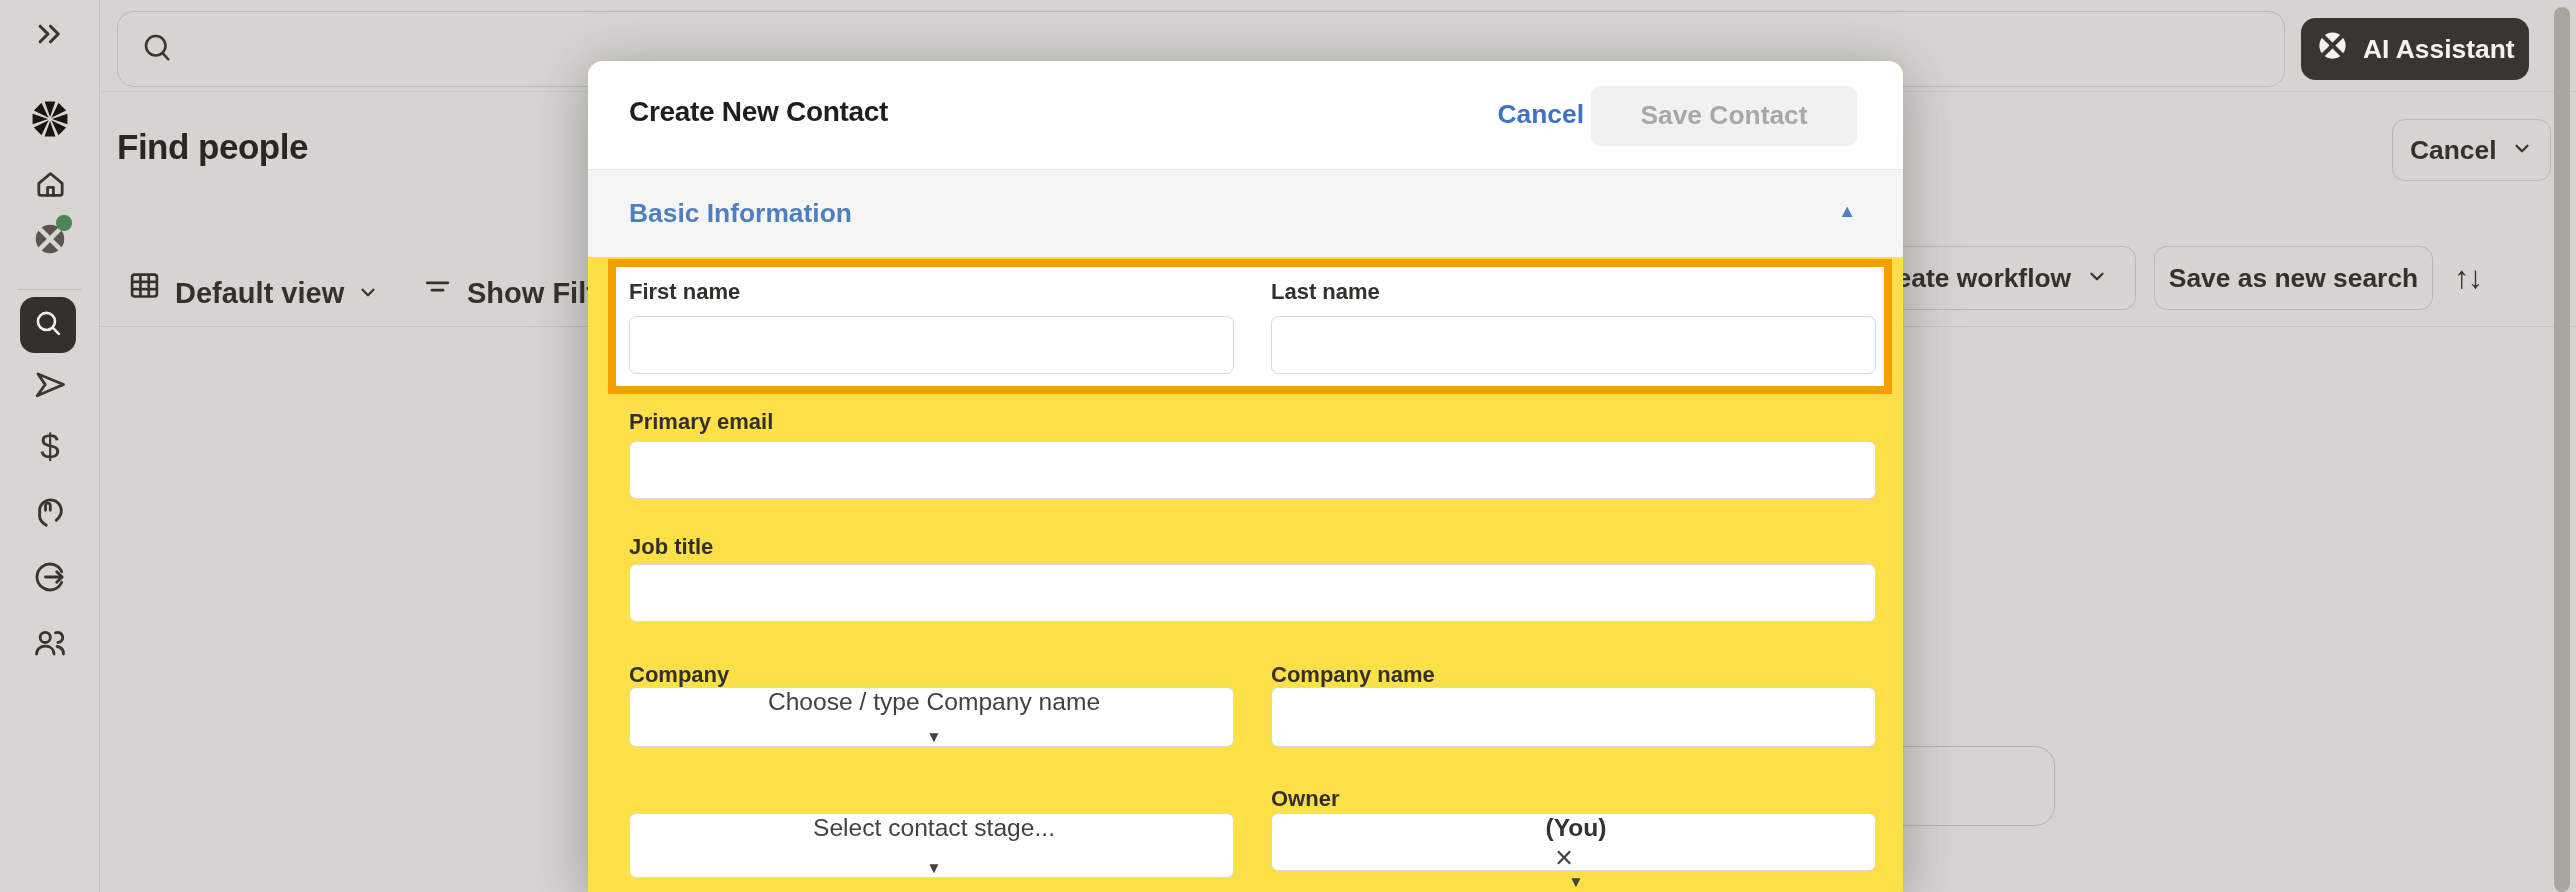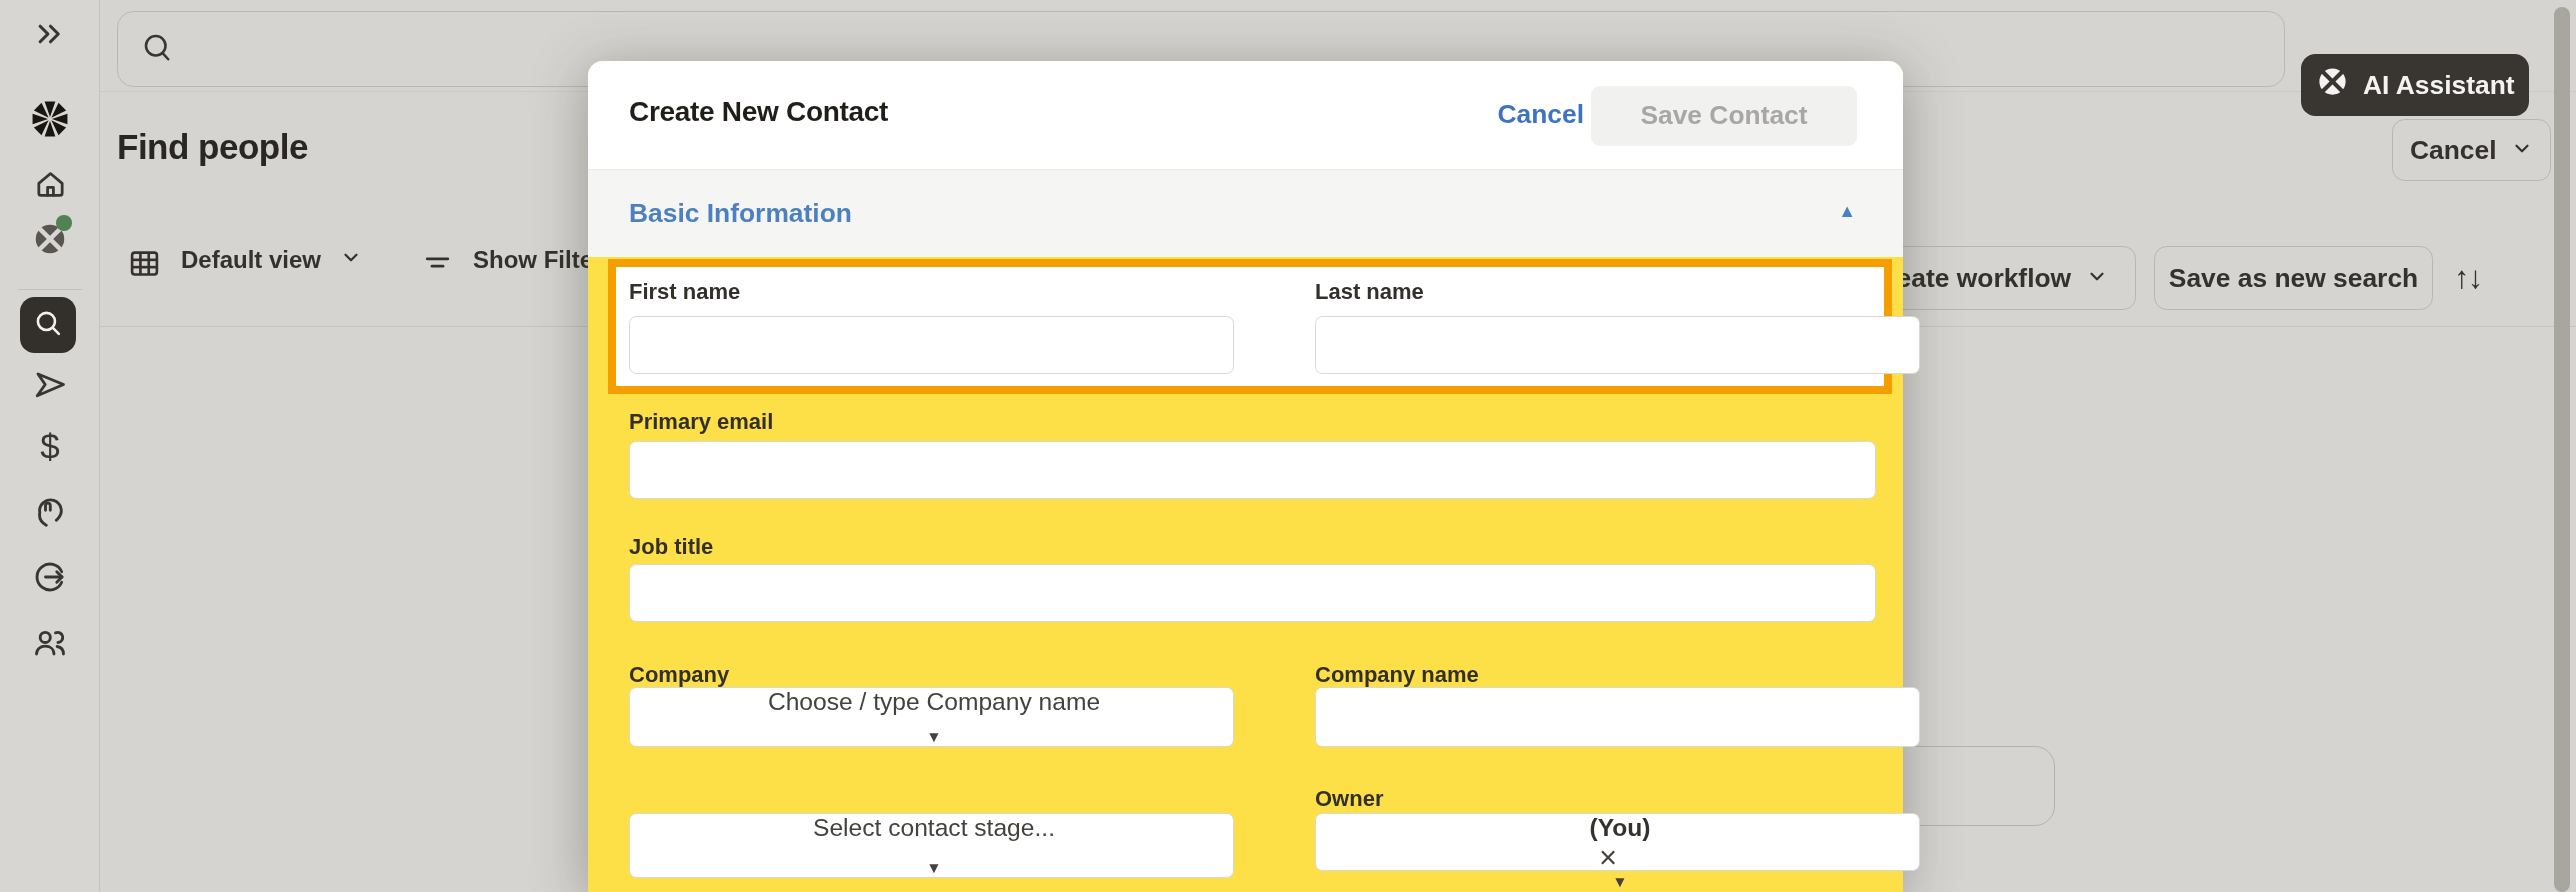--- a/index.html
+++ b/index.html
@@ -13,29 +13,29 @@
   .sb-icon svg { display:block; }
   .sb-divider { position:absolute; left:18px; top:289px; width:64px; height:0.9px; background:#c2c0bc; }
   .sb-active-tile { position:absolute; left:20px; top:297px; width:56px; height:56px; background:#332f2b; border-radius:14.6px; display:flex; align-items:center; justify-content:center; }
   .green-dot { position:absolute; left:56px; top:215px; width:15.5px; height:15.5px; border-radius:50%; background:#4f8354; }
   .dollar-glyph { font-size:35px; font-weight:500; }
 
   
   .header-border { position:absolute; left:100px; top:91px; right:0; height:0.9px; background:#cbc9c5; }
   .global-search { position:absolute; left:117px; top:11px; width:2168px; height:76px; border:1.8px solid #bab8b3; border-radius:16.4px; display:flex; align-items:center; padding-left:22px; background:transparent; }
   .global-search input { border:none; outline:none; background:transparent; font-size:25.5px; flex:1; margin-left:14.6px; font-family:inherit; color:#393531; }
-  .ai-btn { position:absolute; left:2301px; top:18px; width:228px; height:62px; background:#393531; border-radius:14.6px; color:#f4f3f1; display:flex; align-items:center; justify-content:center; gap:12.7px; font-size:26.4px; font-weight:600; cursor:pointer;margin-top:36px; }
+  .ai-btn { position:absolute; left:2301px; top:18px; width:228px; height:62px; background:#393531; border-radius:14.6px; color:#f4f3f1; display:flex; align-items:center; justify-content:center; gap:12.7px; font-size:26.4px; font-weight:600; cursor:pointer; }
 
   
   .page-title { position:absolute; left:117px; top:127px; font-size:35px; font-weight:600; letter-spacing:-0.5px; color:#2a2723; }
   .btn-outline { border:1.8px solid #b9b7b2; border-radius:12.7px; background:transparent; color:#35322d; font-size:26.4px; font-weight:600; display:flex; align-items:center; justify-content:center; gap:14.6px; font-family:inherit; }
   .import-btn { position:absolute; left:2392px; top:119px; width:159px; height:62px; }
 
   
-  .toolbar-item { position:absolute; top:246px; height:64px; display:flex; align-items:flex-start; gap:19px; font-size:24px; font-weight:600; color:#35322d; cursor:pointer; }
+  .toolbar-item { position:absolute; top:246px; height:64px; display:flex; align-items:flex-end; gap:13px; font-size:29px; font-weight:600; color:#35322d; cursor:pointer; }
   .tb-view { left:127px; }
   .tb-filters { left:421px; }
   .workflow-btn { position:absolute; left:1839px; top:246px; width:297px; height:64px; z-index:1; }
   .save-search-btn { position:absolute; left:2154px; top:246px; width:279px; height:64px; z-index:1; }
   .sort-ctl { position:absolute; left:2454px; top:246px; height:64px; display:flex; align-items:center; font-size:31px; color:#35322d; cursor:pointer; letter-spacing:-1.8px; }
   .toolbar-border { position:absolute; left:100px; top:326px; right:0; height:0.9px; background:#c6c4c0; }
 
   
   .bg-card { position:absolute; left:608px; top:746px; width:1447px; height:80px; border:1.8px solid #b5b2ae; border-radius:20px; z-index:1; }
   .scrollbar { position:absolute; left:2554px; top:7.3px; width:16.4px; height:885px; border-radius:8.2px; background:#a9a6a0; z-index:3; }
@@ -52,21 +52,21 @@
 
   .annotation-box { position:absolute; left:20px; top:198px; width:1284px; height:135px; background:#ffffff; border:8.2px solid #f59e00; }
 
   .fld-label { position:absolute; font-size:22px; font-weight:600; color:#33302c; }
   .fld-input { position:absolute; height:58px; background:#fff; border:1.8px solid #dad8d4; border-radius:7.3px; font-size:24.6px; font-family:inherit; color:#393531; padding:0 22px; outline:none; }
   .fld-select { position:absolute; height:60px; background:#fff; border:1.8px solid #dad8d4; border-radius:7.3px; display:flex; align-items:center; padding:0 22px 0 27px; font-size:24.6px; font-weight:500; color:#45423d; cursor:pointer;flex-direction:column; }
   .fld-select .sel-text { flex:1; }
   .caret { font-size:15.5px; color:#45423d; }
   .clear-x { font-size:31px; color:#45423d; margin-right:24px; line-height:1; cursor:pointer; }
   .col-l { left:41px; width:605px; }
-  .col-r { left:683px; width:605px;margin-left:44px; }
+  .col-r { left:683px; width:605px; }
   .full  { left:41px; width:1247px; }
 </style>
 </head>
 <body>
 
 <div class="screen">
 
   <aside class="sidebar">
     <div class="sb-icon" style="top:16.4px;height:36px;">
       <span>

